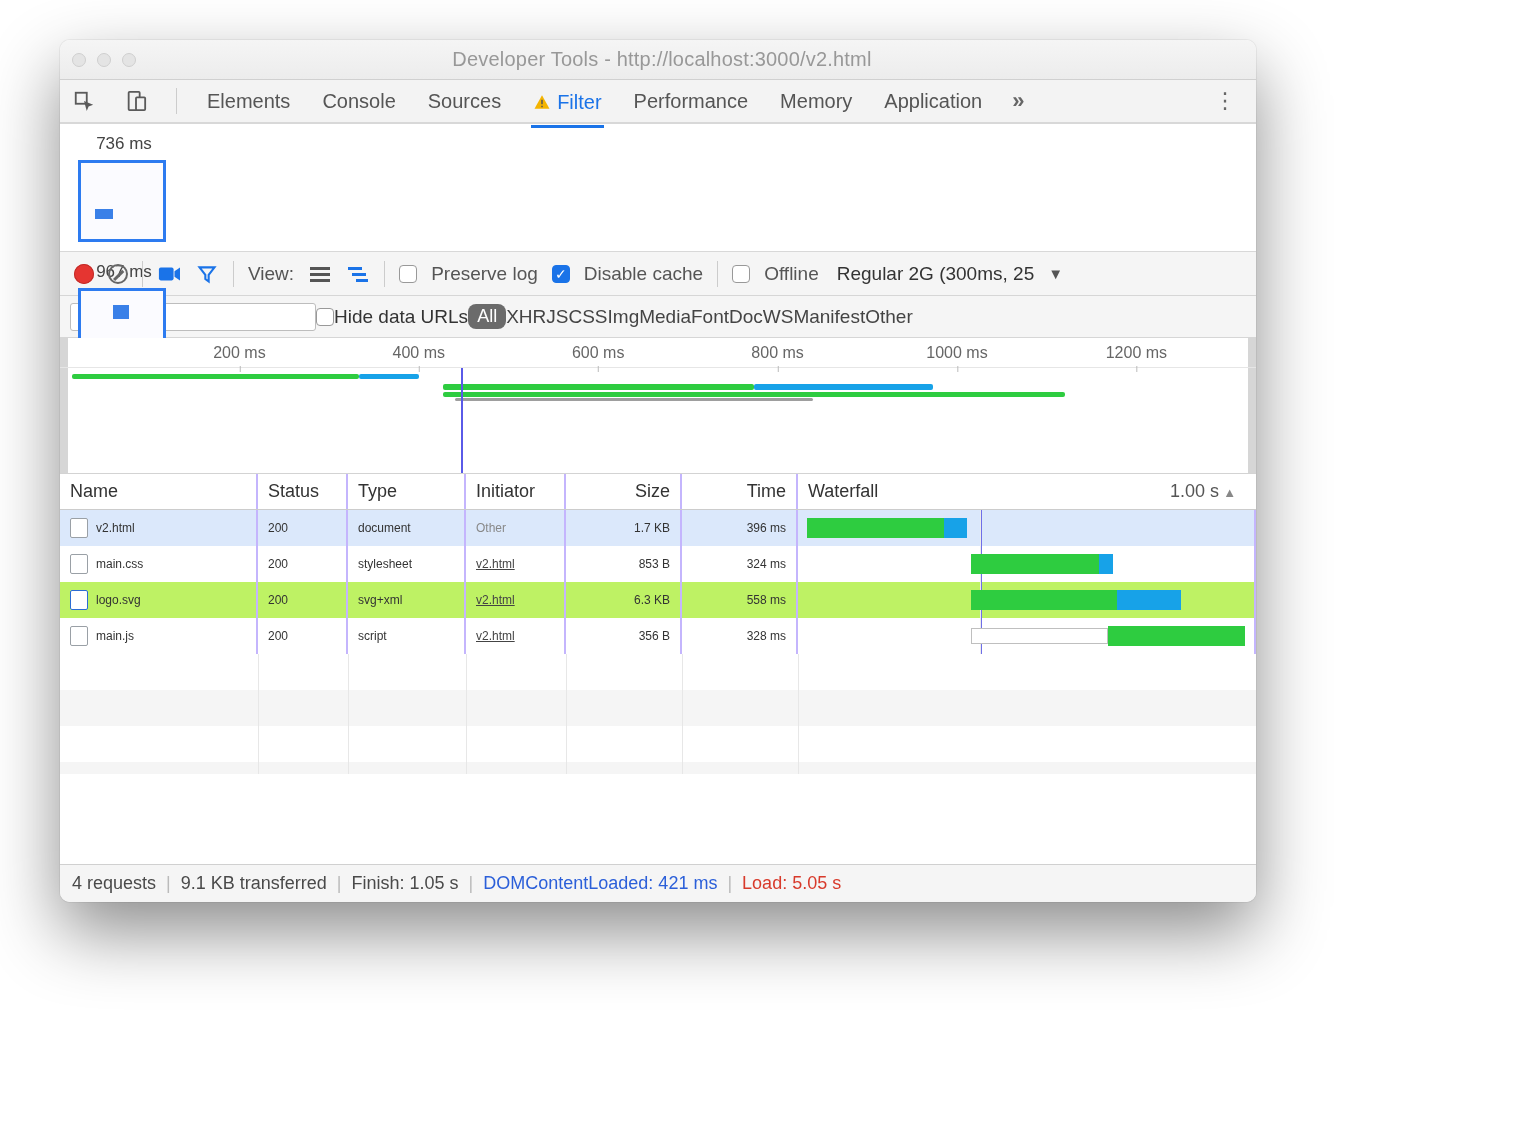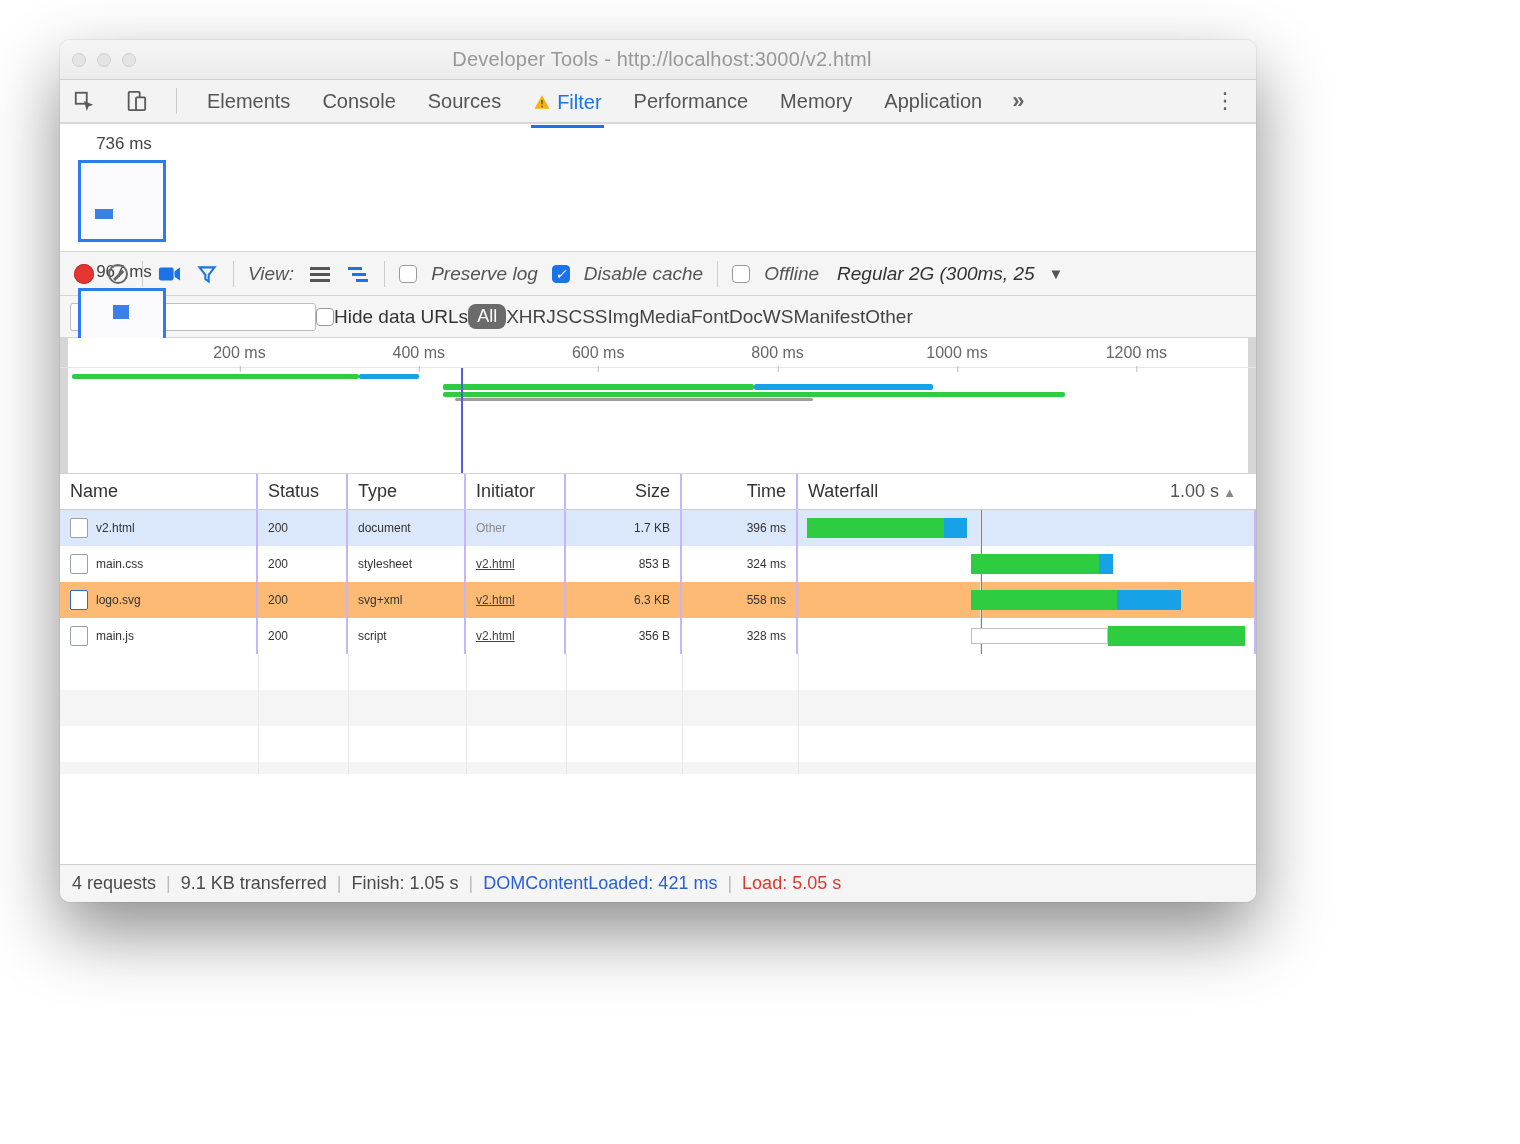--- a/index.html
+++ b/index.html
@@ -62,21 +62,20 @@
   
   .toolbar {
     height: 44px;
     display:flex; align-items:center;
     padding: 0 14px;
     gap: 14px;
     border-bottom:1px solid #d6d6d6;
     background:#f5f5f5;
     font-size:19px;
     color:#555;
-    font-style:italic;
   }
   .rec { width:20px; height:20px; border-radius:50%; background:#e53531; box-shadow:0 0 0 1px #c12d29 inset;}
   .nosym { width:20px; height:20px; border:2.5px solid #666; border-radius:50%; position:relative; }
   .nosym::after { content:""; position:absolute; left:2px; top:8px; width:13px; height:2.5px; background:#666; transform:rotate(-45deg); }
   .vdiv { width:1px; height:26px; background:#ccc; }
   .cam { color:#1a73e8; }
   .funnel { color:#1a73e8; }
   .cb { width:18px; height:18px; border:1.5px solid #999; border-radius:4px; display:inline-flex; align-items:center; justify-content:center; background:#fff; }
   .cb.checked { background:#1a73e8; border-color:#1a73e8; color:#fff; font-size:14px; }
   .throttling { margin-left: 4px; color:#333; overflow:hidden; white-space:nowrap; max-width: 240px; }
@@ -125,21 +124,21 @@
   .col-init { width:100px; }
   .col-size { width:116px; justify-content:flex-end; }
   .col-time { width:116px; justify-content:flex-end; }
   .col-wf { flex:1; position:relative; }
   .th.col-wf { justify-content:space-between; border-right:none; padding-right:20px;}
   .wf-time { color:#555; }
   .sort-tri { color:#888; font-size:13px; margin-left:4px; }
   .tbody { }
   .tr { display:flex; height:36px; align-items:stretch; font-size:12px; }
   .tr.sel { background:#dbe8fb; }
-  .tr.alt { background:#fdba74; }
+  .tr.alt { background:#bef264; }
   .tr .td { color:#333; }
   .file-ic { width:18px; height:20px; border:1.5px solid #9aa0a6; border-radius:2px; margin-right:8px; background:#fff; display:inline-block; position:relative;}
   .file-ic.svg { border-color:#2b6cd4; }
   .init-link { color:#444; text-decoration: underline; }
   .wf-cell { position:relative; }
   .wf-grid { position:absolute; top:0; bottom:0; width:1px; background:#ececec; }
   .wf-vline { position:absolute; top:0; bottom:0; width:2px; background:#6f6fe8; }
   .wf-seg { position:absolute; height:20px; top:8px; }
   .wf-green { background:#2ecc40; }
   .wf-blue { background:#17a2e8; }

